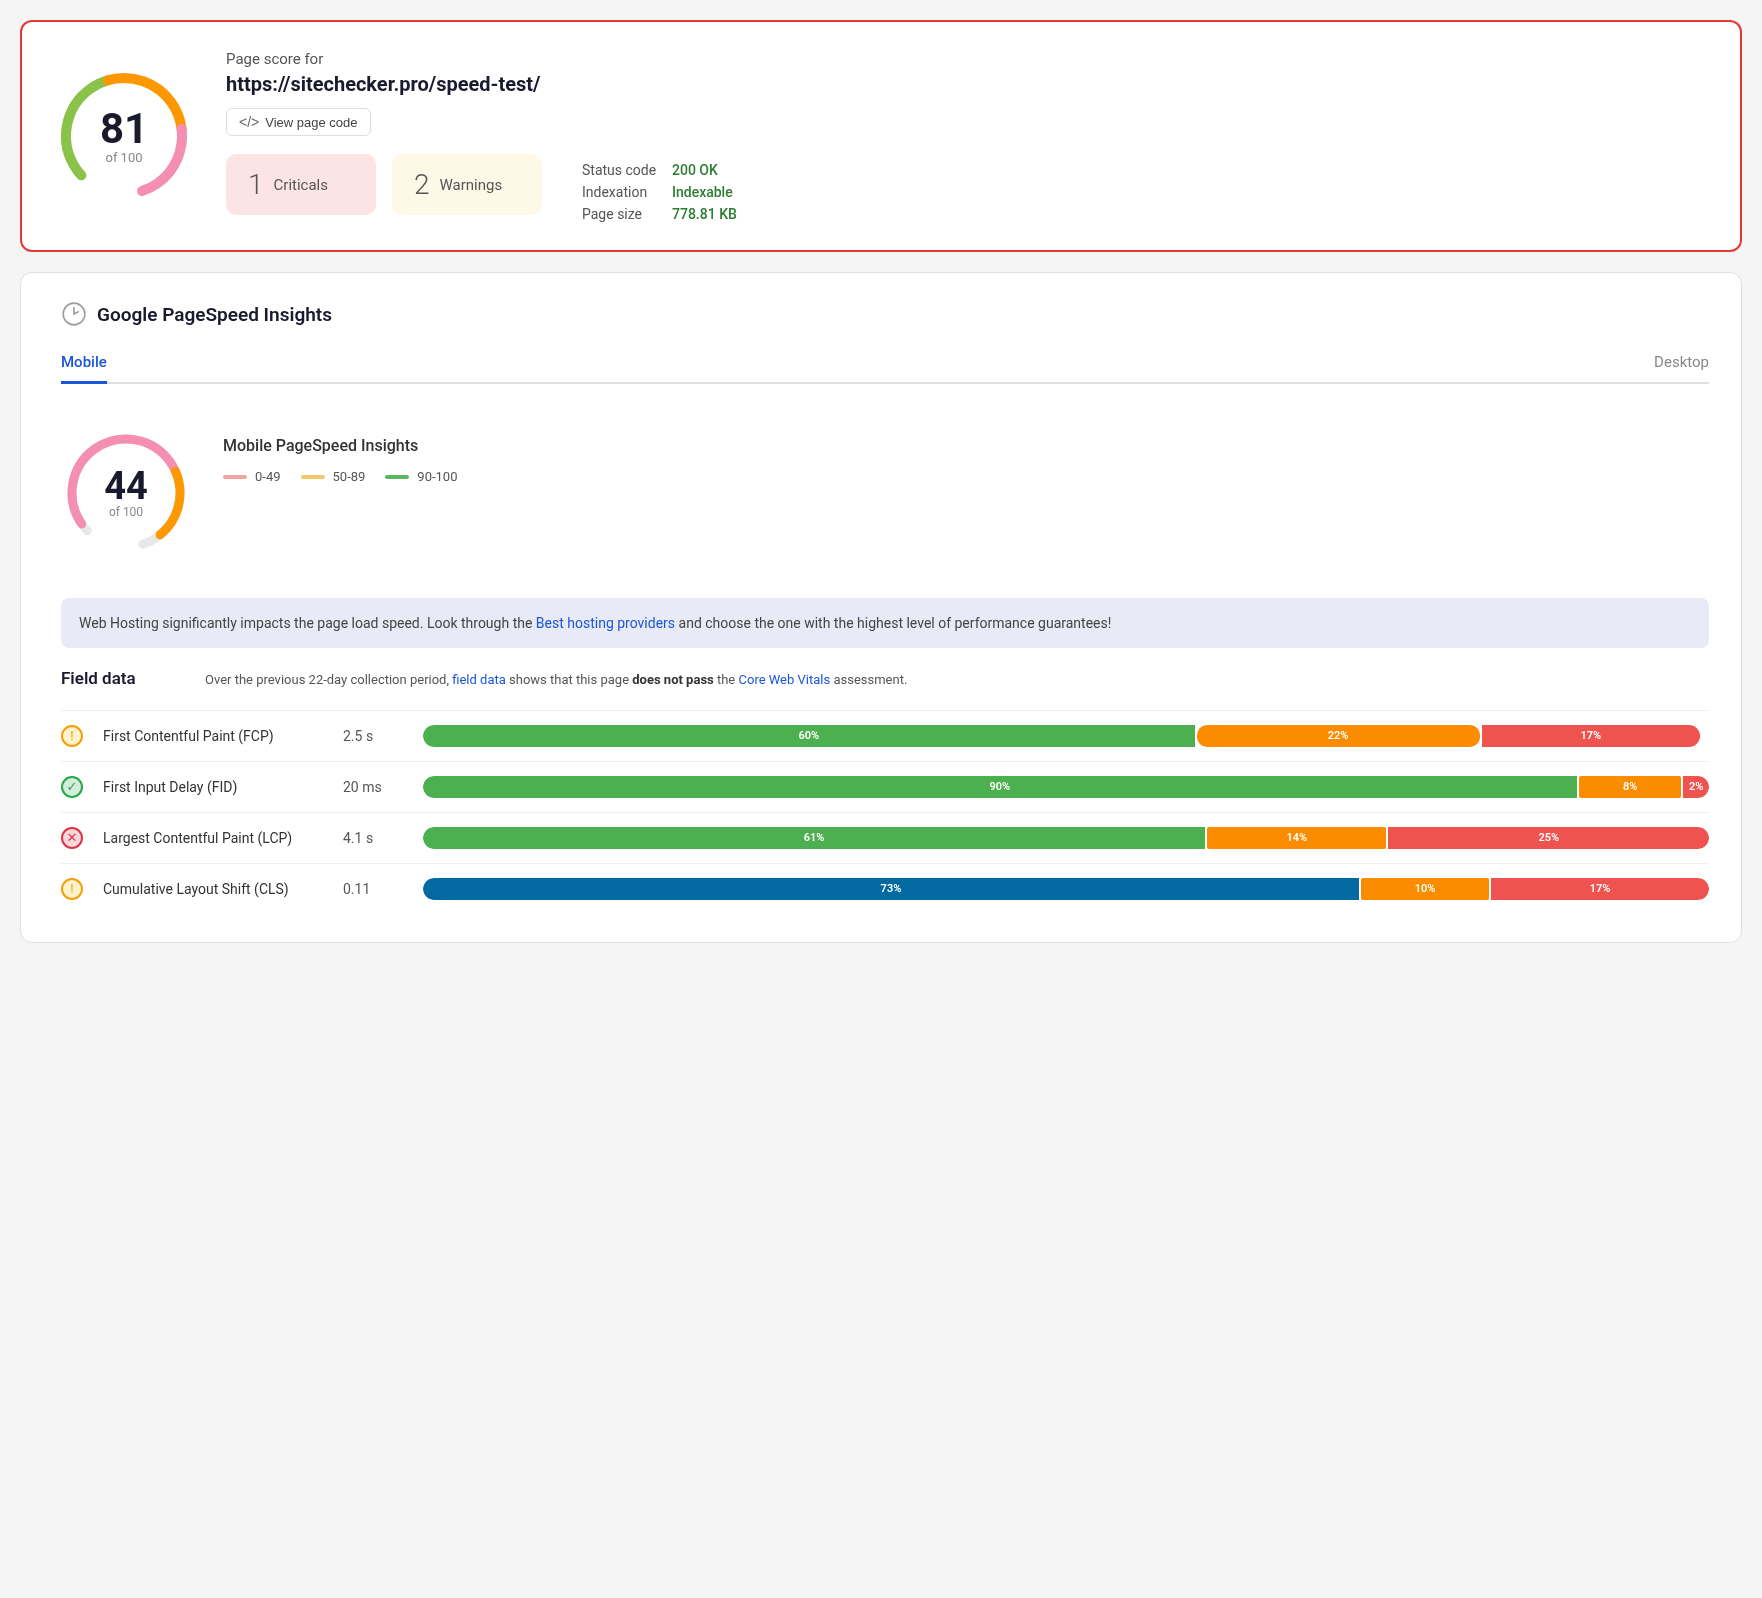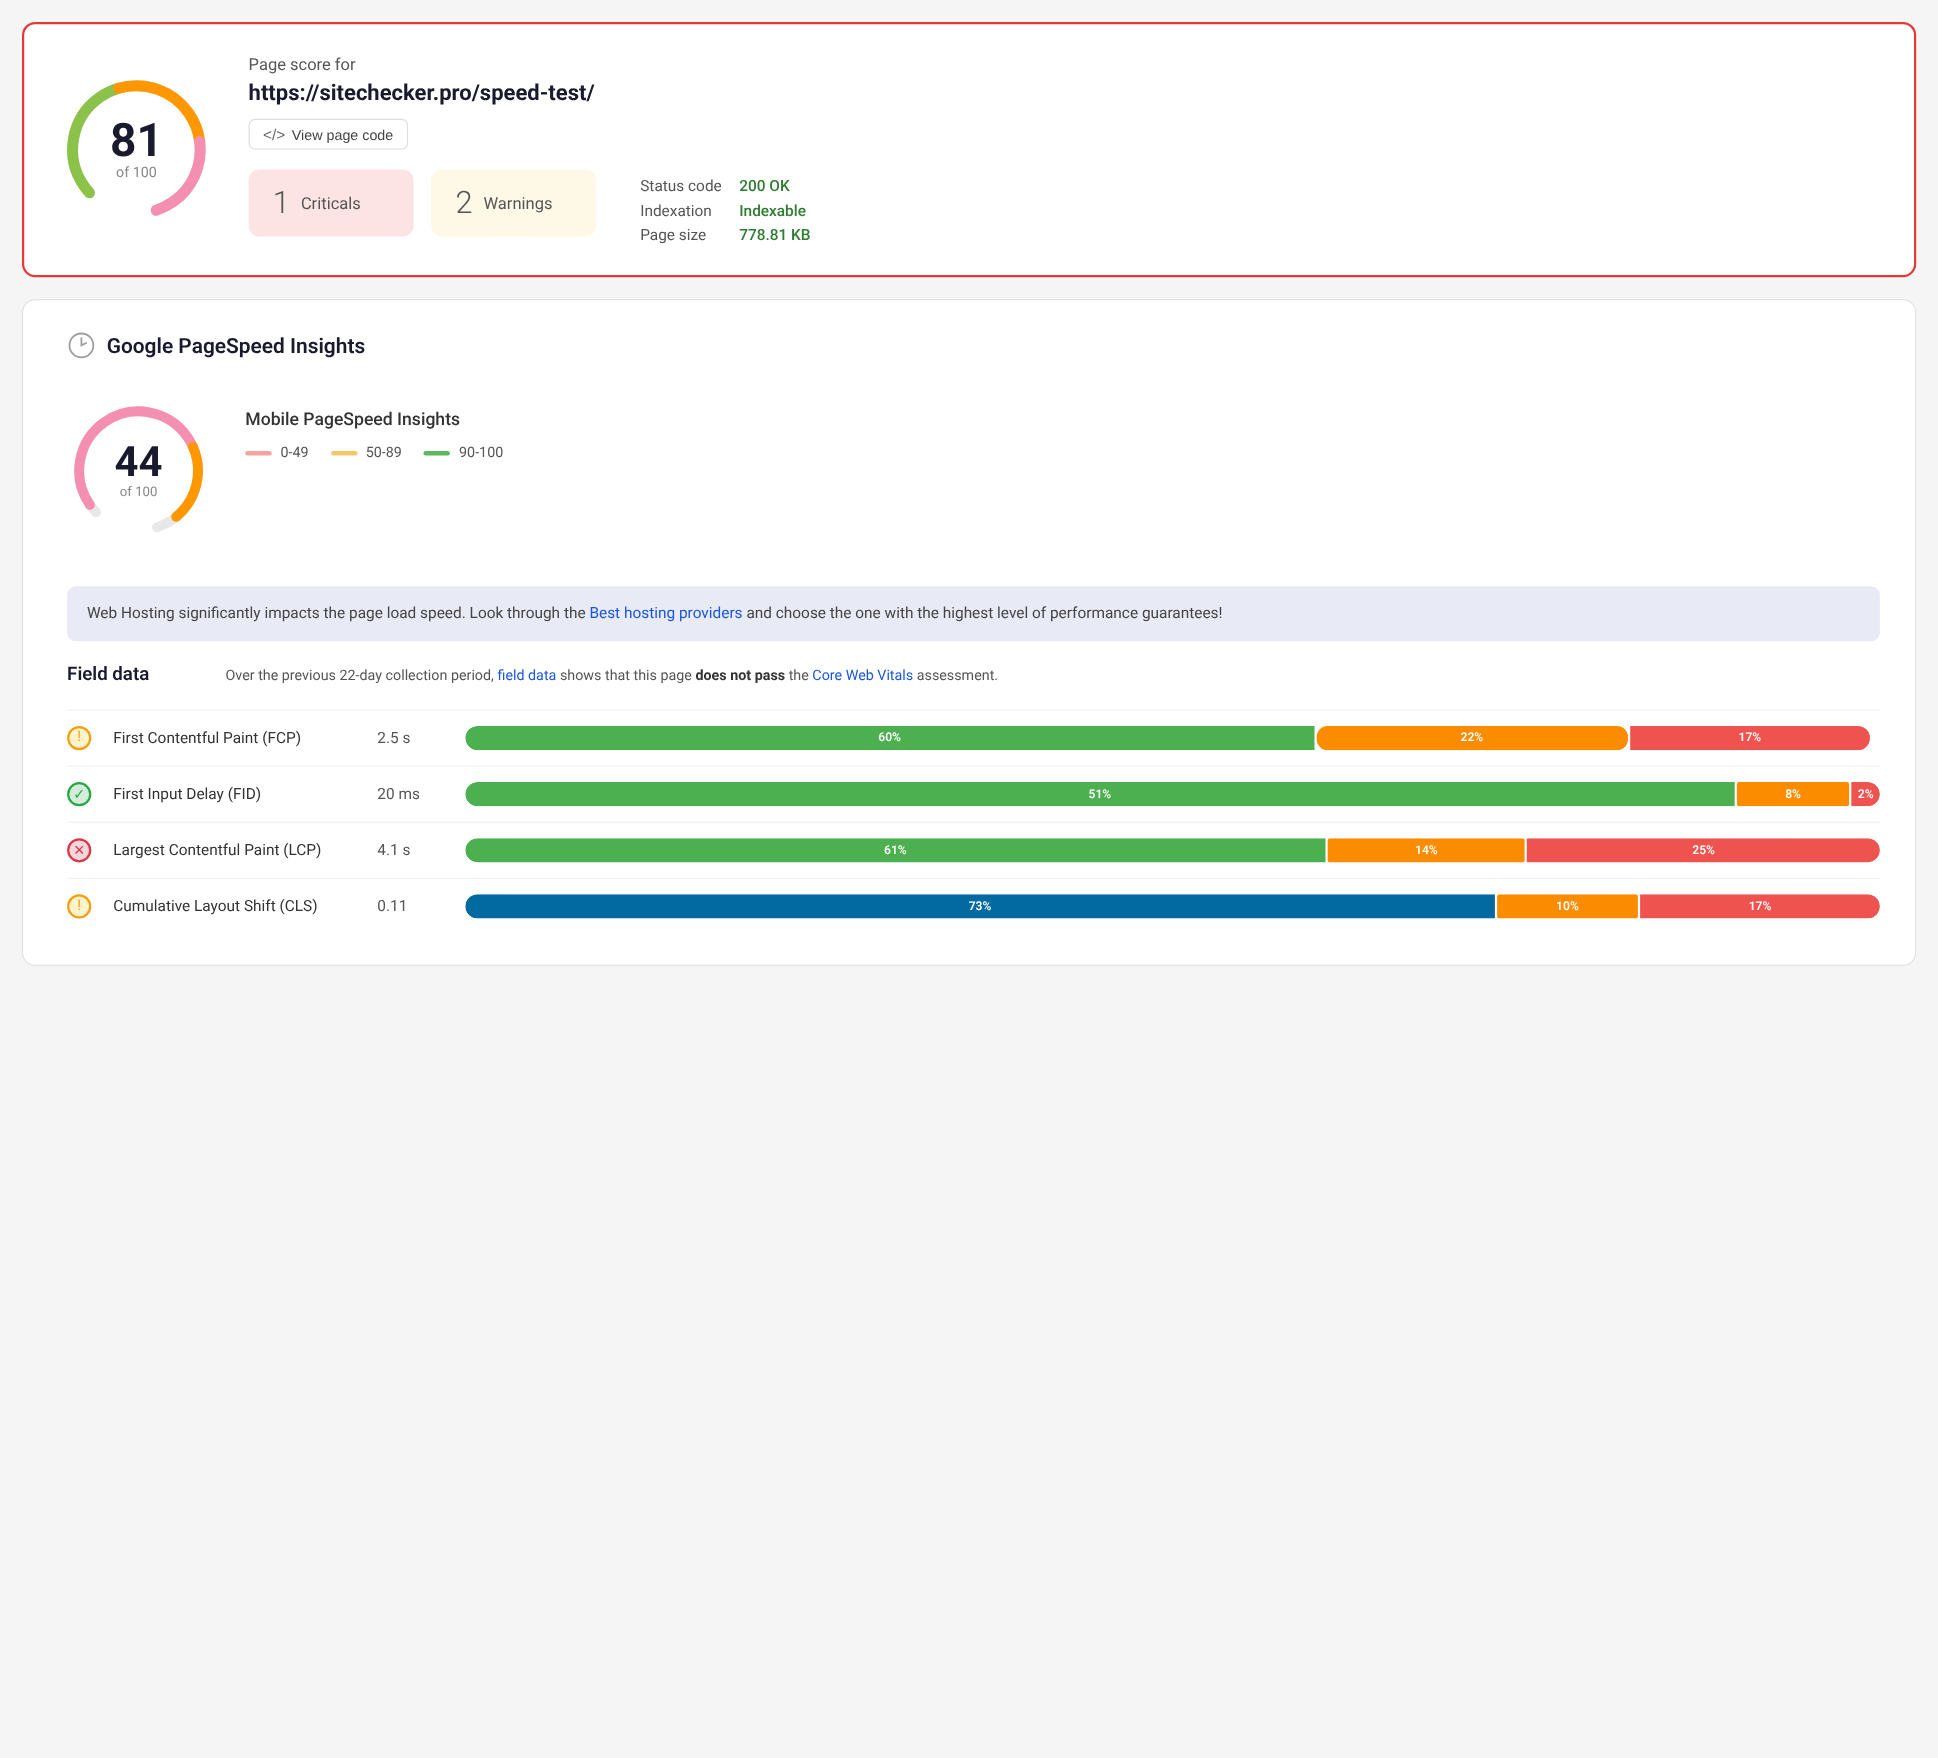--- a/index.html
+++ b/index.html
@@ -387,20 +387,24 @@
 <div class="card card-gray-border">
 
   <div class="section-header">
     <svg class="pagespeed-icon" viewBox="0 0 24 24" fill="none">
       <circle cx="12" cy="12" r="10" stroke="#9e9e9e" stroke-width="1.5" fill="none"></circle>
       <path d="M12 6 L12 12 L16 10" stroke="#9e9e9e" stroke-width="1.5" stroke-linecap="round"></path>
     </svg>
     <span>Google PageSpeed Insights</span>
   </div>
 
+  <div class="tabs-bar">
+    <div class="tab active">Mobile</div>
+    <div class="tab tab-desktop">Desktop</div>
+  </div>
 
   <div class="mobile-insights-area">
 
     <div class="small-ring-container">
       <svg width="130" height="130" viewBox="0 0 130 130">
         <circle cx="65" cy="65" r="54" fill="none" stroke="#e8e8e8" stroke-width="9" stroke-dasharray="270 60" stroke-linecap="round"></circle>
 
         <circle cx="65" cy="65" r="54" fill="none" stroke="#f48fb1" stroke-width="9" stroke-dasharray="180 160" stroke-dashoffset="0" stroke-linecap="round"></circle>
         <circle cx="65" cy="65" r="54" fill="none" stroke="#ff9800" stroke-width="9" stroke-dasharray="70 260" stroke-dashoffset="-180" stroke-linecap="round"></circle>
       </svg>
@@ -450,21 +454,21 @@
             <div class="bar-segment" style="width: 60%; background: rgb(76, 175, 80); border-radius: 11px 0px 0px 11px;">60%</div>
             <div class="bar-segment" style="width: 22%; background: rgb(251, 140, 0); border-radius: 10px;">22%</div>
             <div class="bar-segment" style="width: 17%; background: rgb(239, 83, 80); border-radius: 0px 11px 11px 0px;">17%</div>
           </div>
         </div>
         <div class="metric-row">
           <div class="metric-icon icon-success">✓</div>
           <div class="metric-name">First Input Delay (FID)</div>
           <div class="metric-value">20 ms</div>
           <div class="bar-container">
-            <div class="bar-segment" style="width: 90%; background: rgb(76, 175, 80); border-radius: 11px 0px 0px 11px;">51%</div>
+            <div class="bar-segment" style="width: 90%; background: rgb(76, 175, 80); border-radius: 11px 0px 0px 11px;">90%</div>
             <div class="bar-segment" style="width: 8%; background: rgb(251, 140, 0);">8%</div>
             <div class="bar-segment" style="width: 2%; background: rgb(239, 83, 80); border-radius: 0px 11px 11px 0px;">2%</div>
           </div>
         </div>
         <div class="metric-row">
           <div class="metric-icon icon-error">✕</div>
           <div class="metric-name">Largest Contentful Paint (LCP)</div>
           <div class="metric-value">4.1 s</div>
           <div class="bar-container">
             <div class="bar-segment" style="width: 61%; background: rgb(76, 175, 80); border-radius: 11px 0px 0px 11px;">61%</div>

